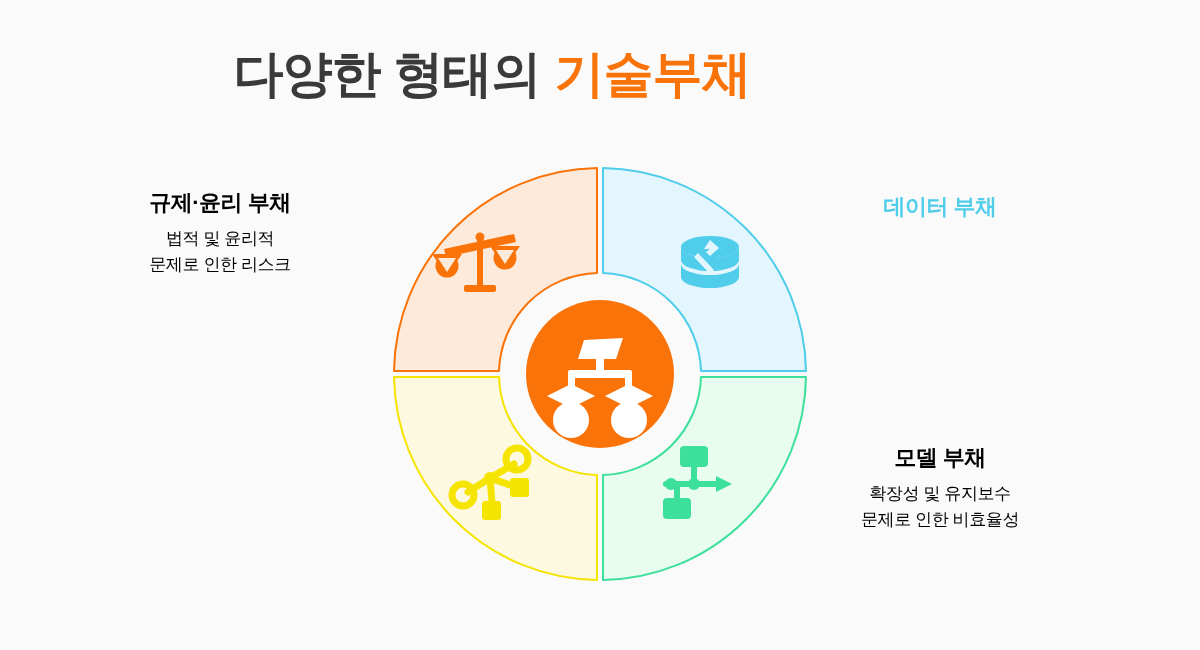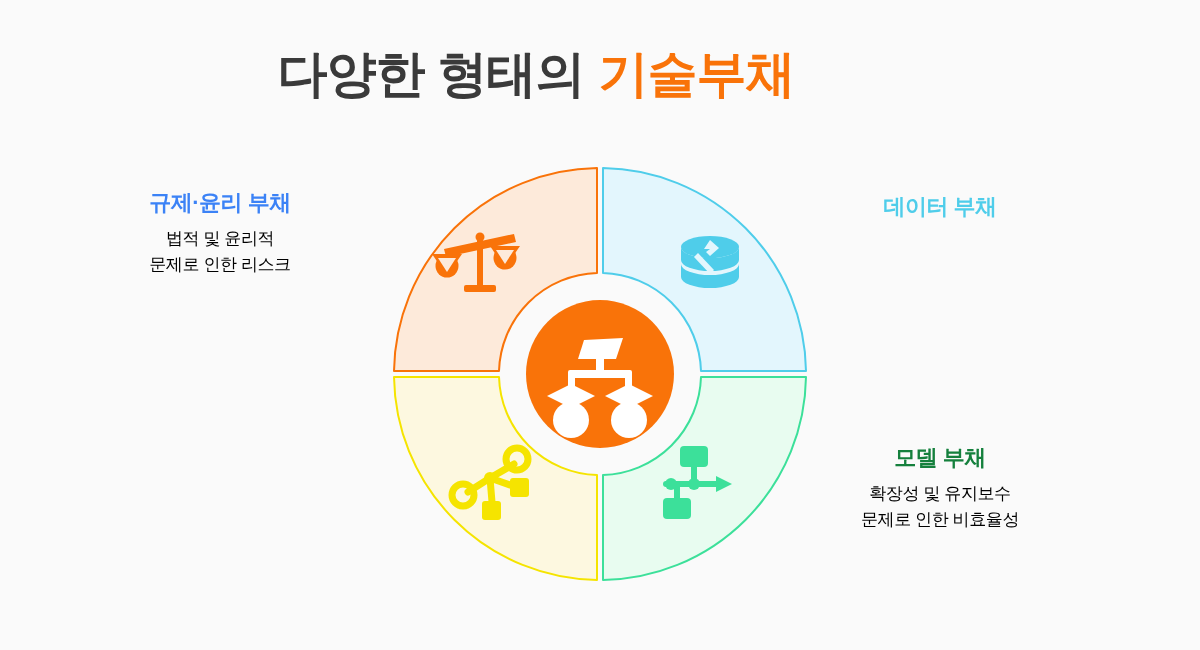--- a/index.html
+++ b/index.html
@@ -23,21 +23,20 @@
   }
 
   
   .title-wrap {
     position: absolute;
     left: 0;
     top: 44px;
     width: 984px;
     text-align: center;
     white-space: nowrap;
-    margin-left: 44px;
   }
   .title-main,
   .title-accent {
     font-size: 50px;
     font-weight: bold;
     letter-spacing: -1px;
     line-height: 60px;
     display: inline;
   }
   .title-main { color: #3A3A3A; }
@@ -176,35 +175,35 @@
           <circle cx="314" cy="330" r="6"></circle>
           <circle cx="291" cy="330" r="6"></circle>
           <path d="M 336 322 L 352 330 L 336 338 Z"></path>
         </g>
       </g>
 
     </svg>
   </div>
 
   <div class="quad-text tl">
-    <div class="quad-title" style="color:#3b82f6;">규제·윤리 부채</div>
+    <div class="quad-title" style="color:#000000;">규제·윤리 부채</div>
     <div class="quad-desc">
       <span class="line">법적 및 윤리적</span>
       <span class="line">문제로 인한 리스크</span>
     </div>
   </div>
 
   <div class="quad-text tr">
     <div class="quad-title" style="color:#4FCDEA;">데이터 부채</div>
   </div>
 
   <div class="quad-text bl">
   </div>
 
   <div class="quad-text br">
-    <div class="quad-title" style="color:#15803d;">모델 부채</div>
+    <div class="quad-title" style="color:#000000;">모델 부채</div>
     <div class="quad-desc">
       <span class="line">확장성 및 유지보수</span>
       <span class="line">문제로 인한 비효율성</span>
     </div>
   </div>
 
 </div>
 
 </body></html>

